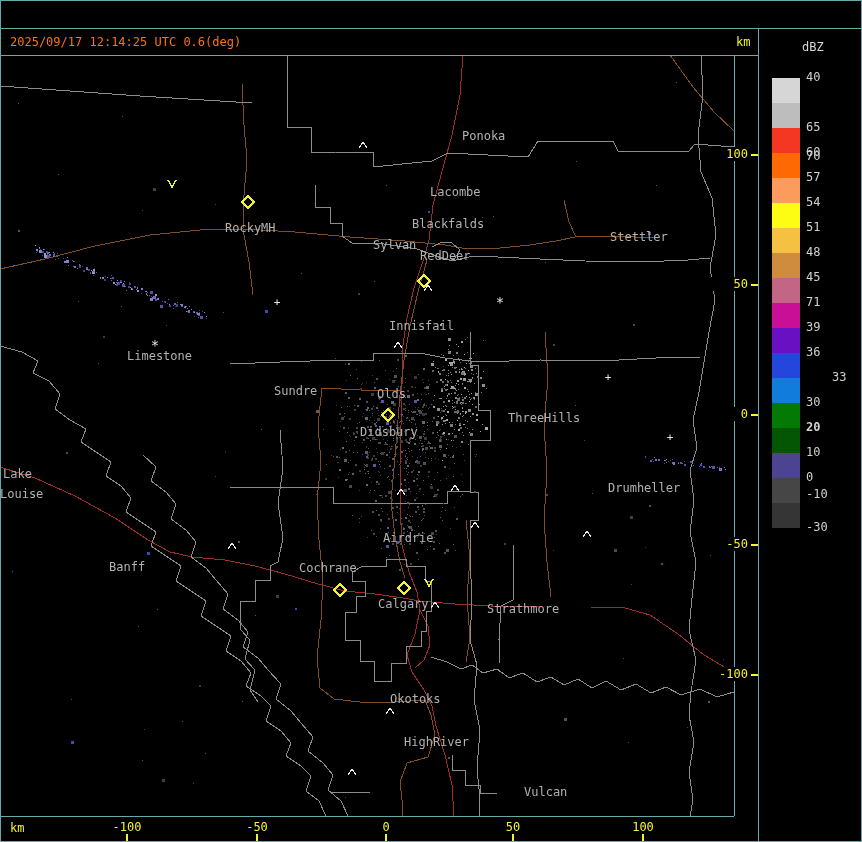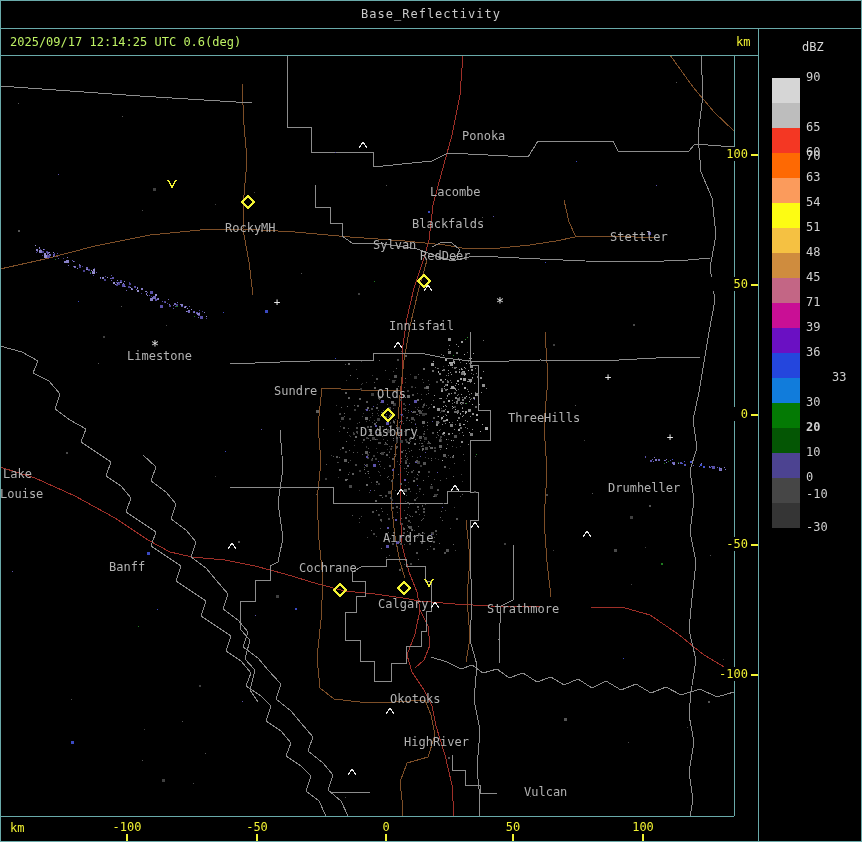--- a/index.html
+++ b/index.html
@@ -2,42 +2,39 @@
 <html><head>
 <meta charset="utf-8">
 <style>
   html,body{margin:0;padding:0;background:#000;}
   #root{position:relative;width:862px;height:842px;background:#000;overflow:hidden;
         font-family:"DejaVu Sans Mono",monospace;}
   .frame{position:absolute;inset:0;border:1px solid #69a9a9;pointer-events:none;z-index:50;}
   .teal{position:absolute;background:#69a9a9;z-index:20;}
   .titlebar{position:absolute;left:0;top:0;width:862px;height:28px;line-height:29px;
             text-align:center;color:#c9c9c9;font-size:12px;letter-spacing:1px;}
-  .timestamp{position:absolute;left:10px;top:35px;font-size:12px;color:#bef264;}
+  .timestamp{position:absolute;left:10px;top:35px;font-size:12px;color:#f97316;}
   .info-km{position:absolute;left:736px;top:35px;font-size:12px;color:#f2f232;}
   #map-svg{position:absolute;left:0;top:55px;z-index:5;shape-rendering:crispEdges;}
   .yaxis-label{position:absolute;width:46px;text-align:right;font-size:12px;color:#f2f232;
                background:#000;z-index:25;}
   .ydash{position:absolute;left:751px;width:7px;height:2px;background:#f2f232;z-index:25;}
   .xaxis-label{position:absolute;width:60px;text-align:center;font-size:12px;color:#f2f232;}
   .xtick{position:absolute;width:2px;height:8px;background:#f2f232;top:834px;}
   .km-bottom{position:absolute;left:10px;top:821px;font-size:12px;color:#f2f232;}
   #color-scale{position:absolute;left:758px;top:28px;width:104px;height:814px;text-align:center;}
   .scale-unit{position:absolute;left:44px;top:12px;font-size:12px;color:#d8d8d8;}
   .scale-block{position:absolute;left:14px;width:28px;}
   .scale-label{position:absolute;left:48px;font-size:12px;color:#d0d0d0;}
 </style>
 </head>
 <body>
 
 <div id="root">
 
-  <div class="titlebar">
-    <span>Base_Reflectivity</span>
-  </div>
 
   <div class="timestamp">2025/09/17 12:14:25 UTC 0.6(deg)</div>
   <div class="info-km">km</div>
 
   <svg id="map-svg" width="734" height="761" viewBox="0 55 734 761">
       <polyline points="463,55 460,95 452,135 441,175 433,205 429,240 424,258 414,288 407,318 403,345 402,385 401,425 400,465 400,505 402,545 409,572 417,592 420,610 415,634 407,655 412,672 424,690 432,706 436,726 445,755 452,785 454,816" fill="none" stroke="#9e2f28" stroke-width="1"></polyline>
       <polyline points="0,467 35,478 75,496 115,518 148,540 170,552 192,557 225,560 255,566 285,574 318,584 345,591 375,594 403,598 420,601" fill="none" stroke="#9e2f28" stroke-width="1"></polyline>
       <polyline points="420,601 455,604 490,606 540,607 590,607 625,608 650,615 678,634 704,655 726,668 734,672" fill="none" stroke="#9e2f28" stroke-width="1"></polyline>
       <polyline points="420,610 428,626 430,645 424,660 415,668" fill="none" stroke="#9e2f28" stroke-width="1"></polyline>
       <polyline points="0,269 45,259 95,246 150,235 200,230 243,229 295,232 350,237 405,241 445,245 468,249 500,248 530,245 556,241 575,237 615,236 655,238" fill="none" stroke="#7d4e27" stroke-width="1"></polyline>
@@ -1459,25 +1456,25 @@
       <div class="scale-block" style="top: 250px; height: 25px; background: rgb(195, 102, 133);"></div>
       <div class="scale-block" style="top: 275px; height: 25px; background: rgb(201, 15, 149);"></div>
       <div class="scale-block" style="top: 300px; height: 25px; background: rgb(106, 16, 195);"></div>
       <div class="scale-block" style="top: 325px; height: 25px; background: rgb(36, 70, 221);"></div>
       <div class="scale-block" style="top: 350px; height: 25px; background: rgb(17, 124, 219);"></div>
       <div class="scale-block" style="top: 375px; height: 25px; background: rgb(4, 122, 4);"></div>
       <div class="scale-block" style="top: 400px; height: 25px; background: rgb(4, 86, 4);"></div>
       <div class="scale-block" style="top: 425px; height: 25px; background: rgb(76, 67, 145);"></div>
       <div class="scale-block" style="top: 450px; height: 25px; background: rgb(70, 70, 70);"></div>
       <div class="scale-block" style="top: 475px; height: 25px; background: rgb(53, 53, 53);"></div>
-      <div class="scale-label" style="top: 42px;">90</div>
+      <div class="scale-label" style="top: 42px;">40</div>
       <div class="scale-label" style="top: 81px; margin-top: 40px;">70</div>
       <div class="scale-label" style="top: 92px;">65</div>
       <div class="scale-label" style="top: 117px;">60</div>
-      <div class="scale-label" style="top: 142px;">63</div>
+      <div class="scale-label" style="top: 142px;">57</div>
       <div class="scale-label" style="top: 167px;">54</div>
       <div class="scale-label" style="top: 192px;">51</div>
       <div class="scale-label" style="top: 217px;">48</div>
       <div class="scale-label" style="top: 242px;">45</div>
       <div class="scale-label" style="top: 267px;">71</div>
       <div class="scale-label" style="top: 292px;">39</div>
       <div class="scale-label" style="top: 317px;">36</div>
       <div class="scale-label" style="top: 342px; margin-left: 26px;">33</div>
       <div class="scale-label" style="top: 367px;">30</div>
       <div class="scale-label" style="top: 392px; font-weight: bold;">20</div>

